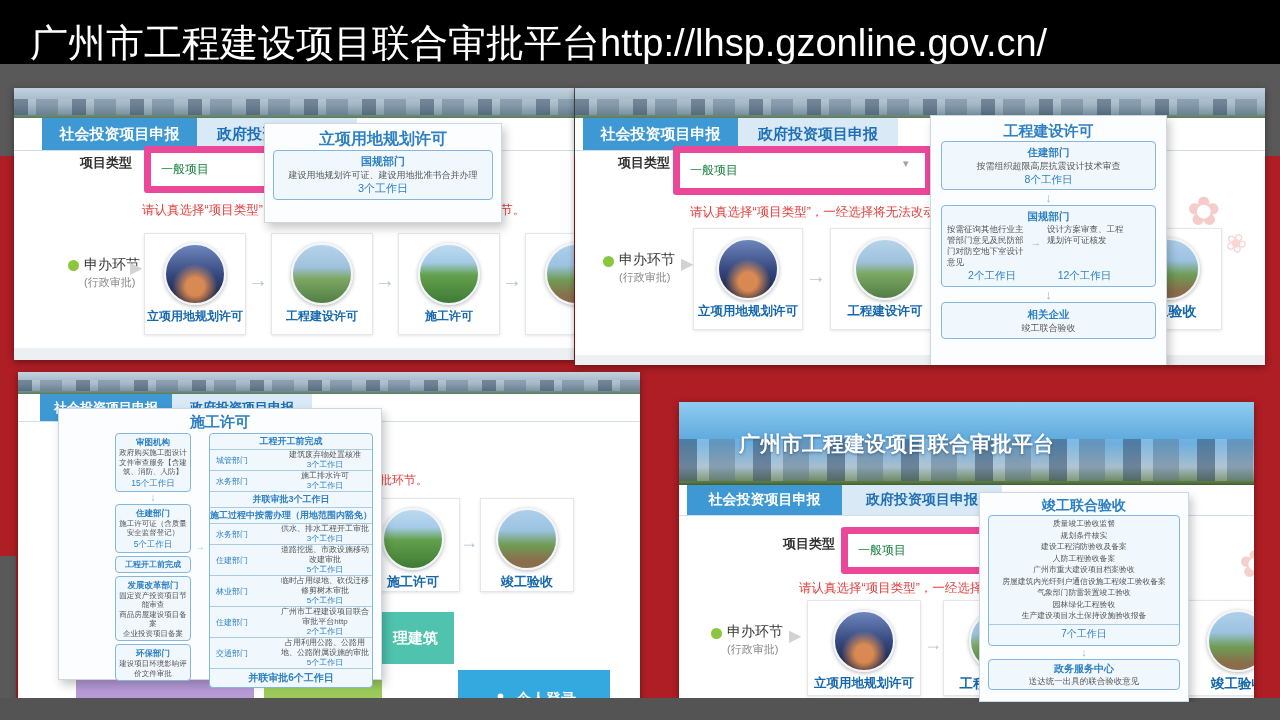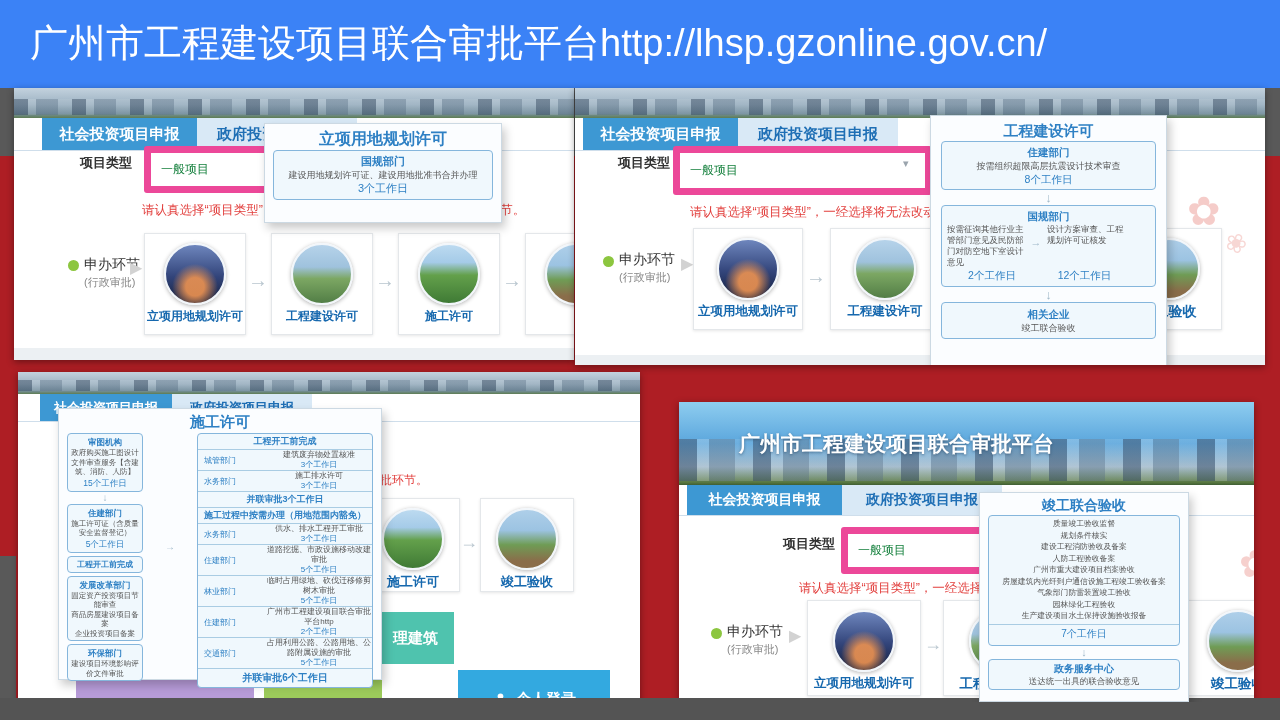--- a/index.html
+++ b/index.html
@@ -1,20 +1,20 @@
 <!DOCTYPE html>
 <html><head>
 <meta charset="utf-8">
 <style>
   html,body{margin:0;padding:0;}
   body{width:1280px;height:720px;position:relative;overflow:hidden;
        font-family:"Liberation Sans","DejaVu Sans",sans-serif;background:#595959;}
   .abs{position:absolute;}
   
-  #header-bar{left:0;top:0;width:1280px;height:88px;background:#3b82f6;}
+  #header-bar{left:0;top:0;width:1280px;height:64px;background:#000000;}
   #header-title{left:30px;top:18px;font-size:38px;color:#fff;letter-spacing:0px;white-space:nowrap;}
   #red-band{left:0;top:156px;width:1280px;height:544px;background:#AE1E24;}
   #gray-patch-left{left:0;top:556px;width:16px;height:144px;background:#595959;}
   #footer-bar{left:0;top:698px;width:1280px;height:22px;background:#545454;}
   
   .shot{background:#fff;overflow:hidden;box-shadow:0 2px 7px rgba(0,0,0,.4);}
   #shot1{left:14px;top:88px;width:560px;height:272px;}
   #shot2{left:575px;top:88px;width:690px;height:277px;}
   #shot3{left:18px;top:372px;width:622px;height:333px;}
   #shot4{left:647px;top:402px;width:575px;height:300px;margin-left:32px;}
@@ -223,21 +223,21 @@
   <div class="btn" style="left:440px;top:298px;width:152px;height:58px;background:#33A9E0;font-size:15px;">
     <svg width="17" height="17" viewBox="0 0 24 24">
         <circle cx="12" cy="7.5" r="4" fill="#fff"></circle>
         <path d="M3.5 21c0-5 4.2-7.2 8.5-7.2s8.5 2.2 8.5 7.2z" fill="#fff"></path>
       </svg>
     <span>个人登录</span>
   </div>
 
   <div class="popup" style="left:40px;top:36px;width:306px;height:266px;padding:2px 8px;">
     <div class="ptitle" style="font-size:15px;line-height:22px;">施工许可</div>
-    <div style="display:flex;gap:22px;">
+    <div style="display:flex;gap:4px;margin-left:48px;">
 
       <div style="width:76px;flex:none;">
         <div class="lbox" style="padding:2px 2px;">
           <div class="dept" style="font-size:8.5px;line-height:12px;">审图机构</div>
           <div class="desc" style="font-size:7.5px;line-height:9.5px;">政府购买施工图设计文件审查服务【含建筑、消防、人防】</div>
           <div class="days" style="font-size:8.5px;line-height:12px;">15个工作日</div>
         </div>
         <div class="darr" style="font-size:10px;line-height:12px;">↓</div>
         <div class="lbox" style="padding:2px 2px;">
           <div class="dept" style="font-size:8.5px;line-height:12px;">住建部门</div>

